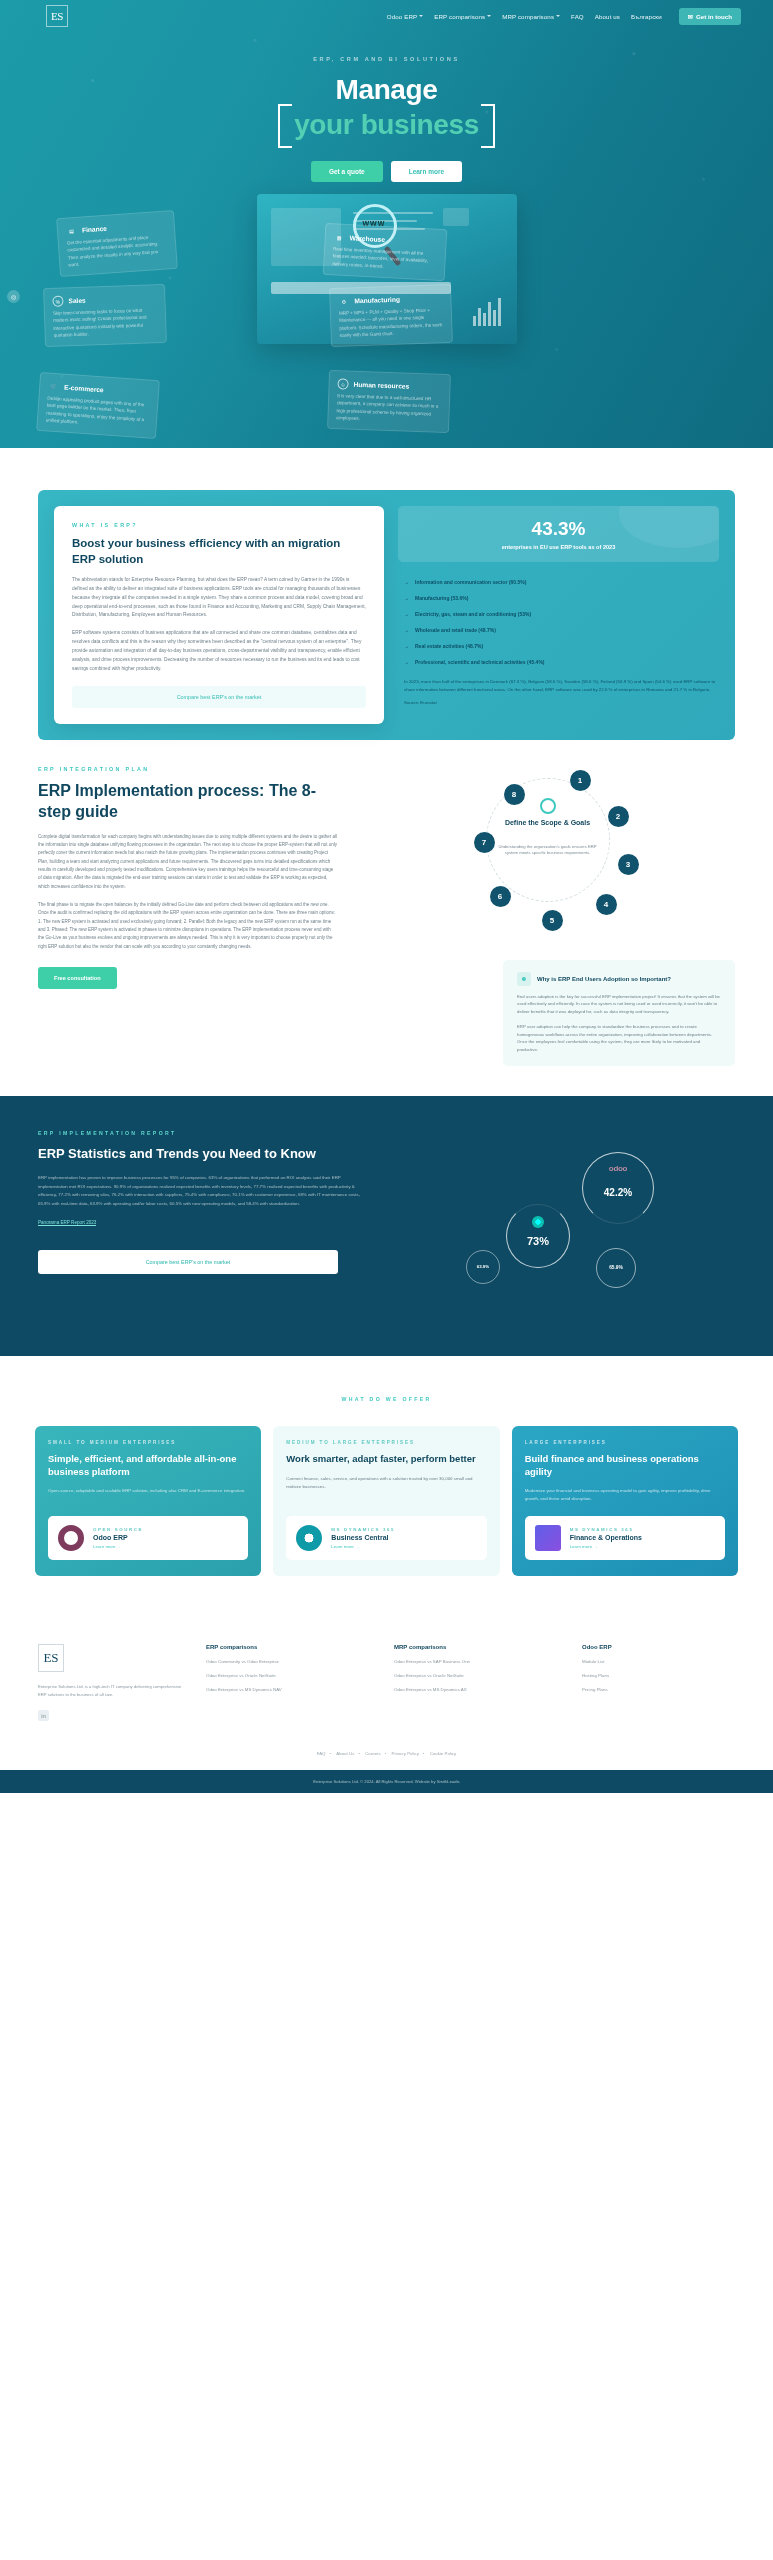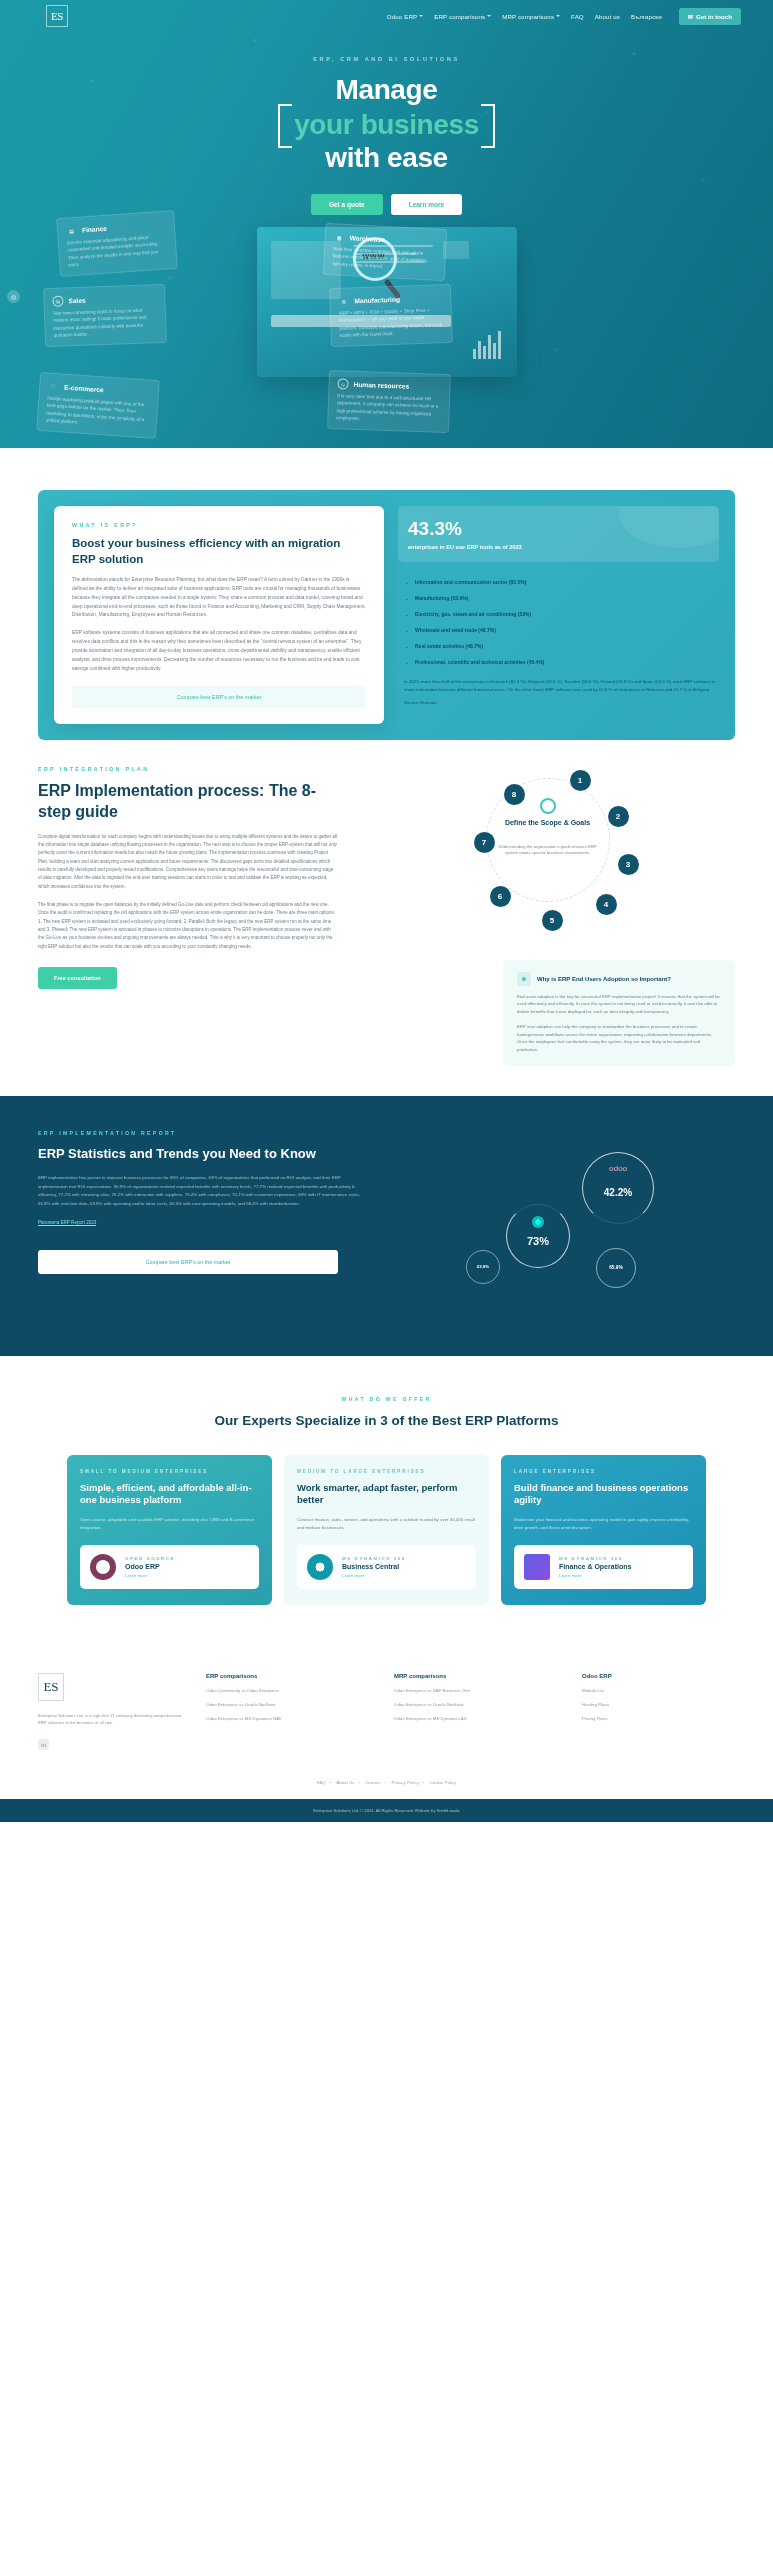--- a/index.html
+++ b/index.html
@@ -117,21 +117,21 @@
   }
   .kicker { color: #3fc8c0; font-size: 5.4px; letter-spacing: 2.3px; font-weight: bold; }
   .erp-h { color: #11485f; font-size: 11.5px; font-weight: bold; line-height: 1.35; margin-top: 8px; }
   .erp-p { color: #6d7f88; font-size: 4.8px; line-height: 1.85; margin-top: 9px; }
   .cmp-btn {
     margin-top: 12px; background: #effbfa; color: #37bdb5; font-size: 5.4px;
     padding: 8px 0; text-align: center; border-radius: 3px; cursor: pointer;
   }
   .erp-right { flex: 1; }
   .stat-box {
-    background: rgba(255,255,255,.14); border-radius: 5px; padding: 12px 10px; 
+    background: rgba(255,255,255,.14); border-radius: 5px; padding: 12px 16px; text-align: center;
     position: relative; overflow: hidden;
   }
   .stat-box:after { content:""; position:absolute; right:-20px; top:-28px; width:120px; height:70px; border-radius:50%; background:rgba(255,255,255,.07);}
   .stat-num { color: #fff; font-size: 19px; font-weight: bold; position: relative; }
   .stat-cap { color: #fff; font-size: 5.6px; font-weight: bold; margin-top: 4px; position: relative; }
   .bullets { margin-top: 12px; }
   .bullet { display: flex; gap: 6px; color: #0d4f66; font-size: 5px; font-weight: bold; padding: 5px 0 5px 6px; }
   .bullet .ar { color: #0d4f66; }
   .erp-note { color: #0f5468; font-size: 4.4px; line-height: 1.75; margin-top: 8px; padding-left: 6px; }
   .erp-src { color: #0f5468; font-size: 4.4px; margin-top: 7px; padding-left: 6px; }
@@ -180,21 +180,21 @@
   .ring .lbl { margin-top: 10px; }
   .ring-logo { position: absolute; top: 11px; left: 50%; transform: translateX(-50%); }
   .logo-dyn { width: 13px; height: 13px; background: linear-gradient(135deg,#5f5fe8,#8a4fe0); border-radius: 2px; }
   .logo-odoo { color: #b98aa0; font-size: 8px; letter-spacing: -.3px; }
   .logo-ms { width: 12px; height: 12px; border-radius: 50%; background: radial-gradient(circle,#0ff 0 30%, #0bbfb1 31% 100%); }
 
   
   .plat { background: #fff; padding: 40px 0 34px; text-align: center; }
   .plat-kick { color: #3fc8c0; font-size: 5.2px; letter-spacing: 2.3px; font-weight: bold; }
   .plat-h { color: #11485f; font-size: 13.5px; font-weight: bold; line-height: 1.4; margin-top: 10px; }
-  .plat-cards { width: 639px; margin: 24px auto 0; display: flex; gap: 12px; text-align: left; border-radius: 30px; }
+  .plat-cards { width: 703px; margin: 24px auto 0; display: flex; gap: 12px; text-align: left; border-radius: 30px; }
   .pcard { flex: 1; border-radius: 6px; padding: 14px 13px 16px; min-height: 150px; display: flex; flex-direction: column; }
   .p1 { background: linear-gradient(150deg,#38b6bc 0%, #2aa0ad 100%); }
   .p2 { background: #eefaf9; }
   .p3 { background: linear-gradient(150deg,#2ba7c4 0%, #1d8fb4 100%); }
   .pk { font-size: 4.6px; letter-spacing: 1.9px; font-weight: bold; }
   .p1 .pk, .p3 .pk { color: rgba(255,255,255,.72); }
   .p2 .pk { color: #60c9c1; }
   .ph { font-size: 9.5px; font-weight: bold; line-height: 1.35; margin-top: 8px; }
   .p1 .ph, .p3 .ph { color: #fff; }
   .p2 .ph { color: #11485f; }
@@ -251,21 +251,20 @@
           <span>Get in touch</span>
         </div>
     </div>
   </div>
 
   <div class="hero-inner">
     <div class="eyebrow">ERP, CRM AND BI SOLUTIONS</div>
     <div class="hero-h1">
       <div>Manage</div>
       <div class="bracket-row"><span class="hl">your business</span></div>
-      <div>with ease</div>
     </div>
     <div class="hero-btns">
       <div class="btn-quote">Get a quote</div>
       <div class="btn-learn">Learn more</div>
     </div>
   </div>
 
   <div class="hero-visual">
     <div class="illus">
       <div class="blk" style="left:14px;top:14px;width:70px;height:58px;"></div>
@@ -436,21 +435,20 @@
         <span class="lbl">42.2%</span>
       </div>
       <div class="ring b63">63.9%</div>
       <div class="ring b65">65.9%</div>
     </div>
   </div>
 </div>
 
 <div class="plat">
   <div class="plat-kick">WHAT DO WE OFFER</div>
-  <div class="plat-h">Our Experts Specialize in 3 of the Best ERP Platforms</div>
   <div class="plat-cards">
     <div class="pcard p1">
       <div class="pk">SMALL TO MEDIUM ENTERPRISES</div>
       <div class="ph">Simple, efficient, and affordable all-in-one business platform</div>
       <div class="pp">Open-source, adaptable and scalable ERP solution, including also CRM and E-commerce integration.</div>
       <div class="pbox">
         <div class="pbox-ico ico-odoo"></div>
         <div>
           <div class="pbox-k">OPEN SOURCE</div>
           <div class="pbox-t">Odoo ERP</div>

